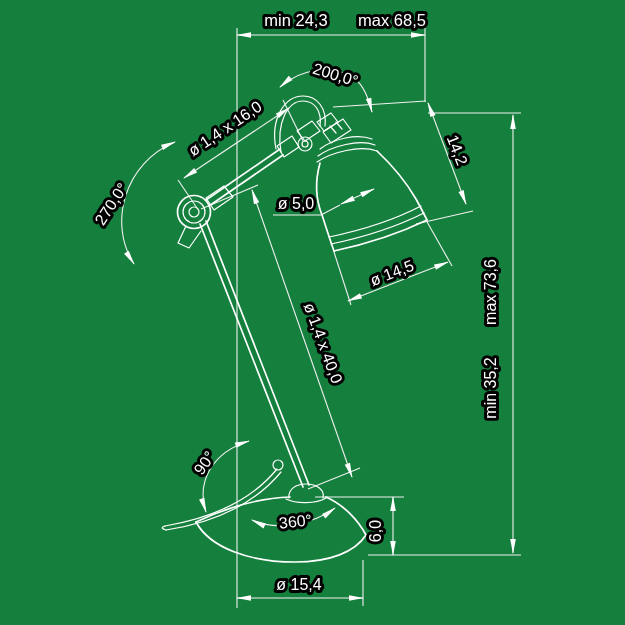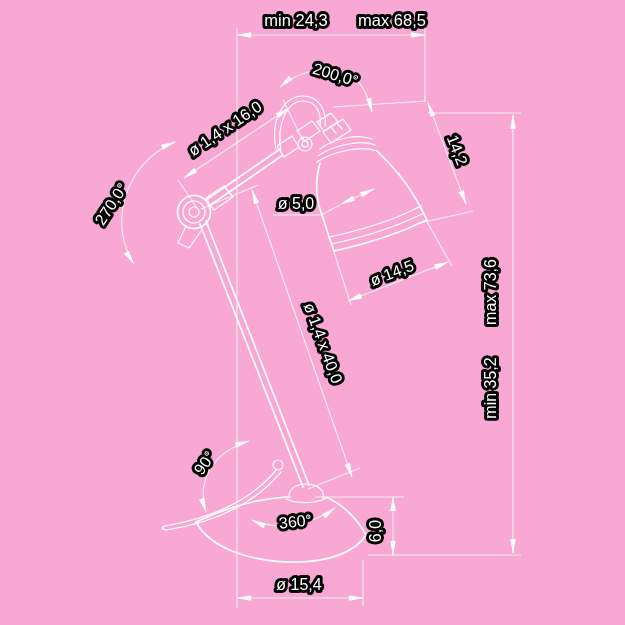--- a/index.html
+++ b/index.html
@@ -1,16 +1,16 @@
 <!DOCTYPE html>
 <html><head>
 <meta charset="utf-8">
 <style>
   html,body{margin:0;padding:0;background:#000;}
-  .stage{position:relative;width:625px;height:625px;background:#f9a8d4;overflow:hidden;}
+  .stage{position:relative;width:625px;height:625px;background:#15803d;overflow:hidden;}
   svg{display:block;}
   .lamp{stroke:#ffffff;stroke-width:1.7;fill:none;stroke-linecap:round;stroke-linejoin:round;}
   .lamp-thin{stroke:#ffffff;stroke-width:1.2;fill:none;stroke-linecap:round;stroke-linejoin:round;}
   .dim{stroke:#f0f0f0;stroke-width:1.1;fill:none;stroke-linecap:butt;}
   .dim-label{fill:#ffffff;font-family:"Liberation Sans",sans-serif;font-size:16px;
              paint-order:stroke;stroke:#000;stroke-width:6px;stroke-linejoin:round;}
   .dim-label-lg{font-size:16.5px;}
 </style>
 </head>
 <body>

